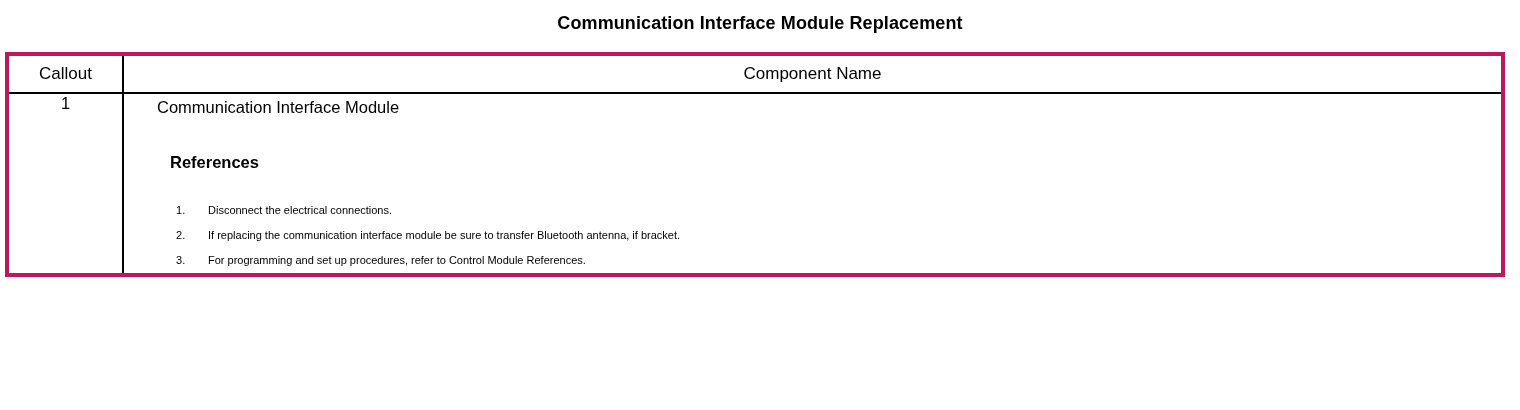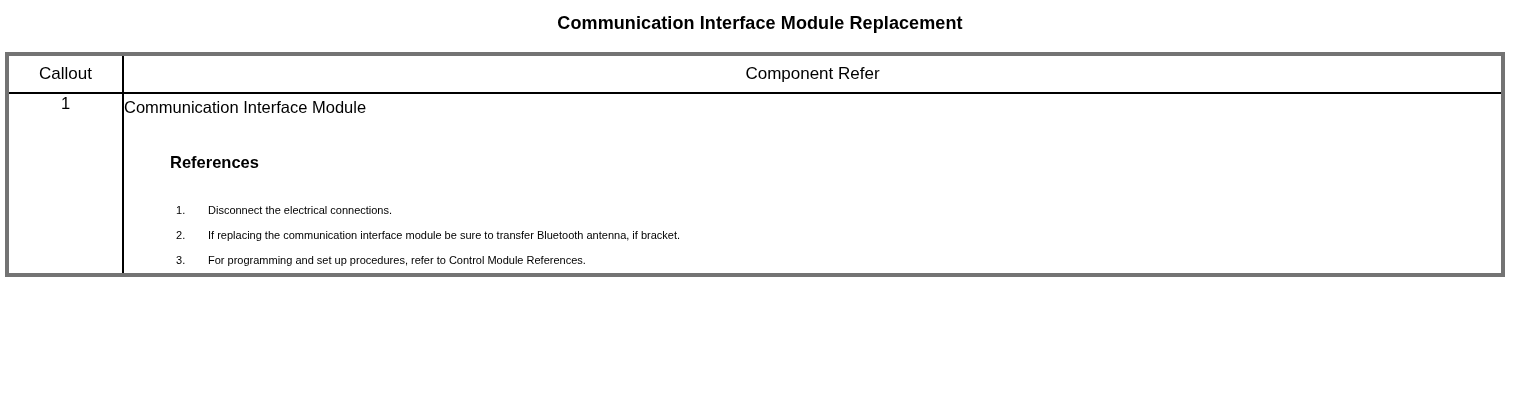--- a/index.html
+++ b/index.html
@@ -36,21 +36,21 @@
   }
 
   
   .proc-table {
     position: absolute;
     left: 5px;
     top: 42px;
     width: 1500px;
     border-collapse: collapse;
     table-layout: fixed;
-    border: 4px solid #737373;
+    border: 4px solid #be185d;
   }
   .proc-table td,
   .proc-table th {
     border: 2px solid #000000;
     padding: 0;
     vertical-align: top;
     font-weight: normal;
   }
 
   
@@ -93,20 +93,21 @@
   }
   .detail-cell {
     padding: 5px 0 6px 6px;
     font-size: 16.5px;
     line-height: 23px;
   }
   .component-name {
     margin: 0;
     line-height: 26px;
     font-size: 16.5px;
+    padding-left: 33px;
   }
   .sub-heading {
     font-weight: bold;
     font-size: 16.5px;
     margin: 30px 0 0 46px;
     line-height: 24px;
   }
   ol.steps {
     margin: 24px 0 0 0;
     padding: 0 0 0 52px;
@@ -138,21 +139,21 @@
 
   <table class="proc-table">
     <colgroup>
       <col class="col-callout">
       <col class="col-name">
     </colgroup>
 
     <thead>
       <tr>
         <th class="hdr-cell">Callout</th>
-        <th class="hdr-cell">Component Refer</th>
+        <th class="hdr-cell">Component Name</th>
       </tr>
     </thead>
 
     <tbody>
 
       <tr>
         <td class="callout-cell">1</td>
         <td class="detail-cell">
           <div class="component-name">Communication Interface Module</div>
           <div class="sub-heading">References</div>

